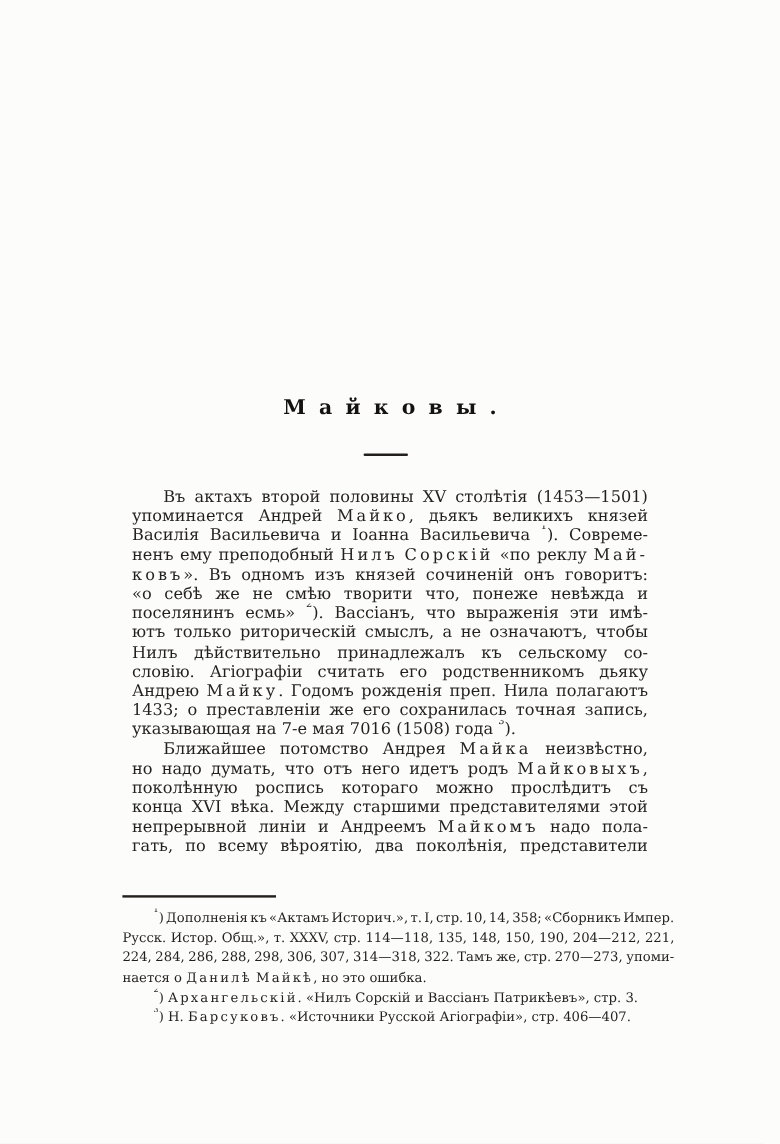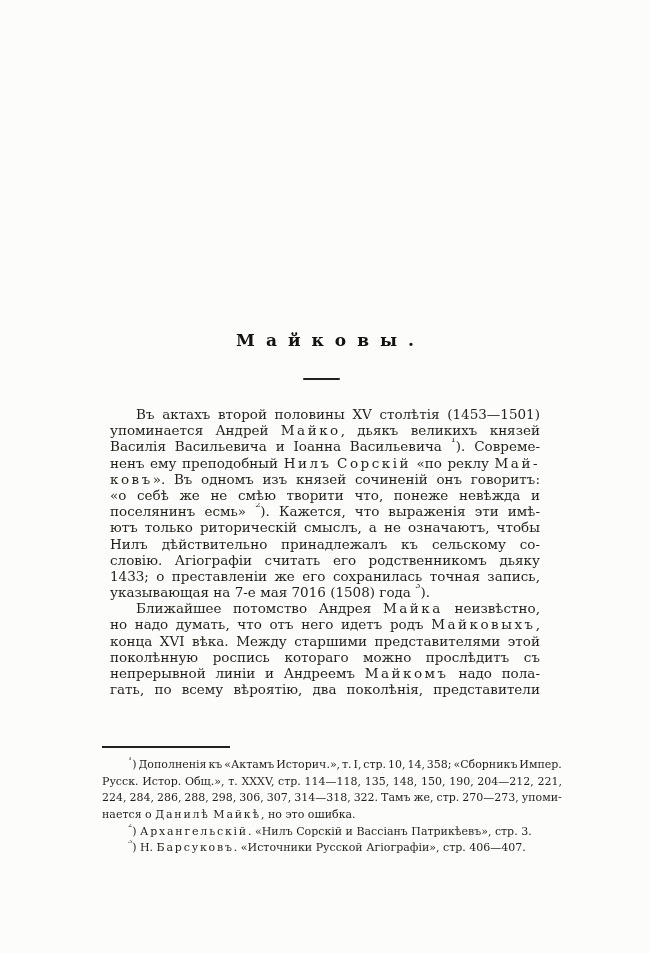--- a/index.html
+++ b/index.html
@@ -142,21 +142,21 @@
         <span><span>творити</span></span>
         <span><span>что,</span></span>
         <span><span>понеже</span></span>
         <span><span>невѣжда</span></span>
         <span><span>и</span></span>
       </div>
       <div class="tline just">
         <span><span>поселянинъ</span></span>
         <span><span>есмь»</span></span>
         <span><sup class="fnref">2</sup><span>).</span></span>
-        <span><span>Кажется,</span></span>
+        <span><span>Вассіанъ,</span></span>
         <span><span>что</span></span>
         <span><span>выраженія</span></span>
         <span><span>эти</span></span>
         <span><span>имѣ-</span></span>
       </div>
       <div class="tline just">
         <span><span>ютъ</span></span>
         <span><span>только</span></span>
         <span><span>риторическій</span></span>
         <span><span>смыслъ,</span></span>
@@ -173,20 +173,29 @@
         <span><span>сельскому</span></span>
         <span><span>со-</span></span>
       </div>
       <div class="tline just">
         <span><span>словію.</span></span>
         <span><span>Агіографіи</span></span>
         <span><span>считать</span></span>
         <span><span>его</span></span>
         <span><span>родственникомъ</span></span>
         <span><span>дьяку</span></span>
+      </div>
+      <div class="tline just">
+        <span><span>Андрею</span></span>
+        <span><span class="sp">Майку</span><span>.</span></span>
+        <span><span>Годомъ</span></span>
+        <span><span>рожденія</span></span>
+        <span><span>преп.</span></span>
+        <span><span>Нила</span></span>
+        <span><span>полагаютъ</span></span>
       </div>
       <div class="tline just">
         <span><span>1433;</span></span>
         <span><span>о</span></span>
         <span><span>преставленіи</span></span>
         <span><span>же</span></span>
         <span><span>его</span></span>
         <span><span>сохранилась</span></span>
         <span><span>точная</span></span>
         <span><span>запись,</span></span>
@@ -204,35 +213,35 @@
         <span><span>надо</span></span>
         <span><span>думать,</span></span>
         <span><span>что</span></span>
         <span><span>отъ</span></span>
         <span><span>него</span></span>
         <span><span>идетъ</span></span>
         <span><span>родъ</span></span>
         <span><span class="sp">Майковыхъ</span><span>,</span></span>
       </div>
       <div class="tline just">
+        <span><span>поколѣнную</span></span>
+        <span><span>роспись</span></span>
+        <span><span>котораго</span></span>
+        <span><span>можно</span></span>
+        <span><span>прослѣдитъ</span></span>
+        <span><span>съ</span></span>
+      </div>
+      <div class="tline just">
         <span><span>конца</span></span>
         <span><span>XVI</span></span>
         <span><span>вѣка.</span></span>
         <span><span>Между</span></span>
         <span><span>старшими</span></span>
         <span><span>представителями</span></span>
         <span><span>этой</span></span>
-      </div>
-      <div class="tline just">
-        <span><span>поколѣнную</span></span>
-        <span><span>роспись</span></span>
-        <span><span>котораго</span></span>
-        <span><span>можно</span></span>
-        <span><span>прослѣдитъ</span></span>
-        <span><span>съ</span></span>
       </div>
       <div class="tline just">
         <span><span>непрерывной</span></span>
         <span><span>линіи</span></span>
         <span><span>и</span></span>
         <span><span>Андреемъ</span></span>
         <span><span class="sp">Майкомъ</span></span>
         <span><span>надо</span></span>
         <span><span>пола-</span></span>
       </div>

